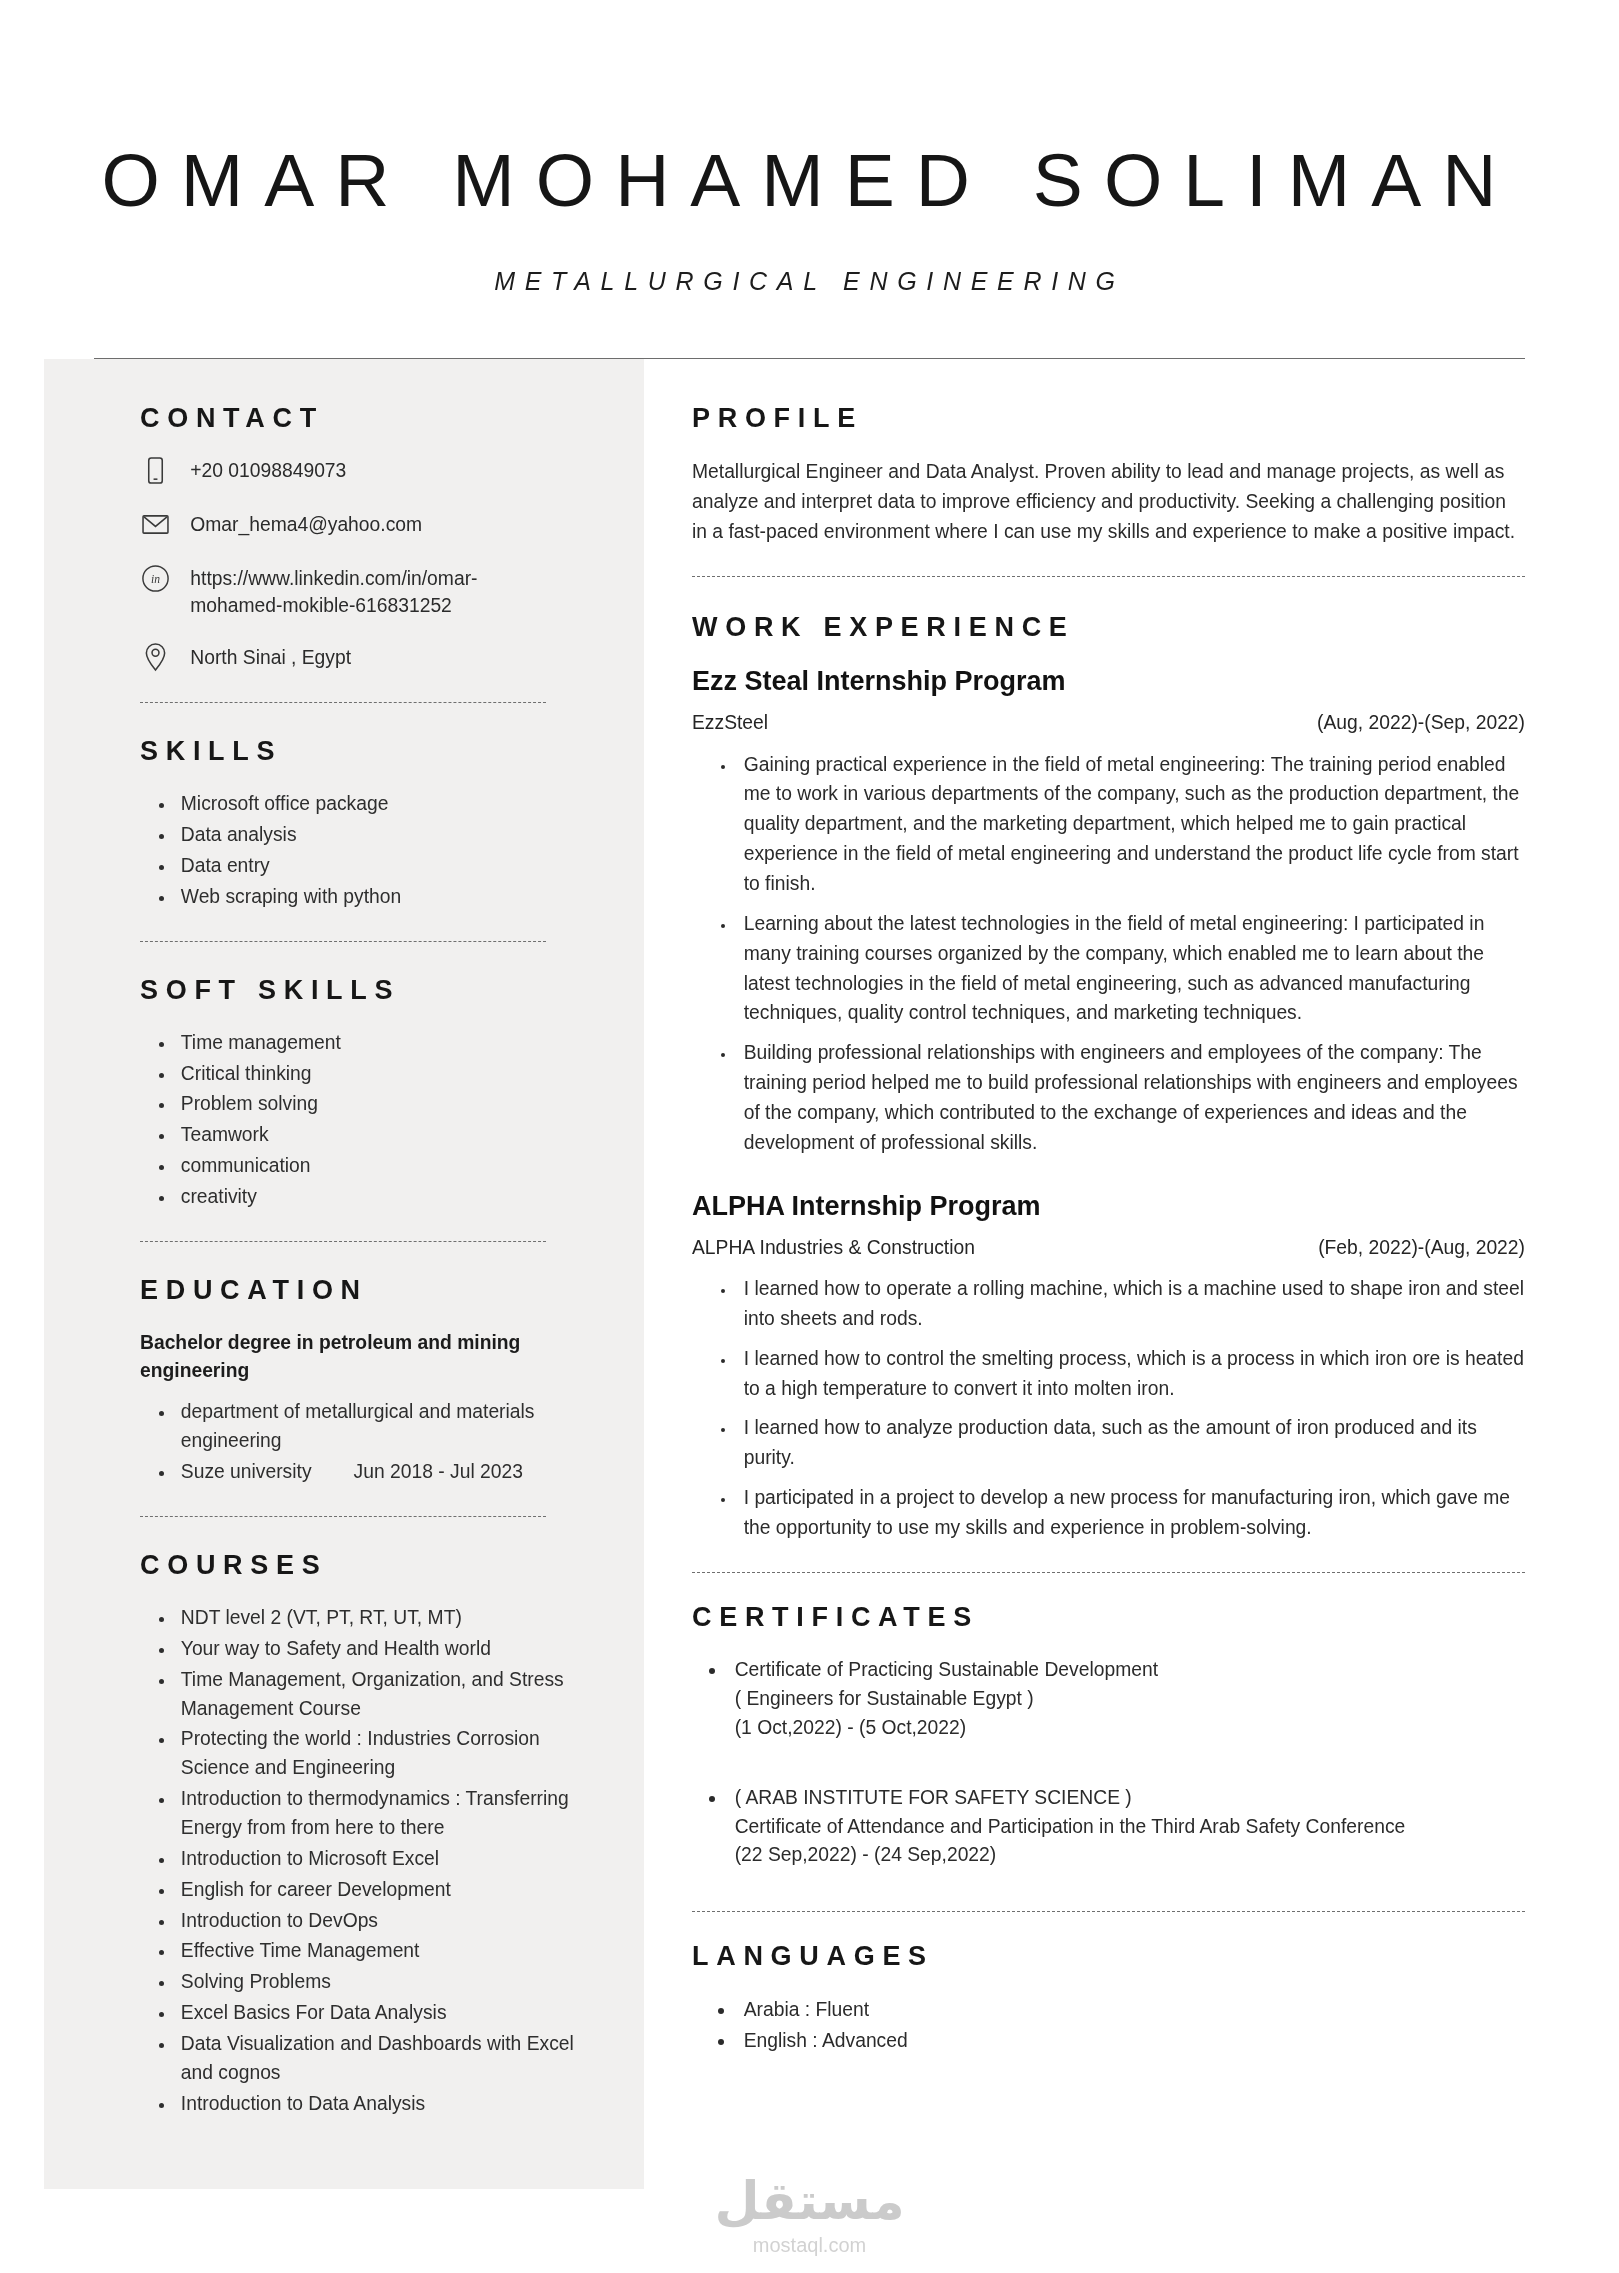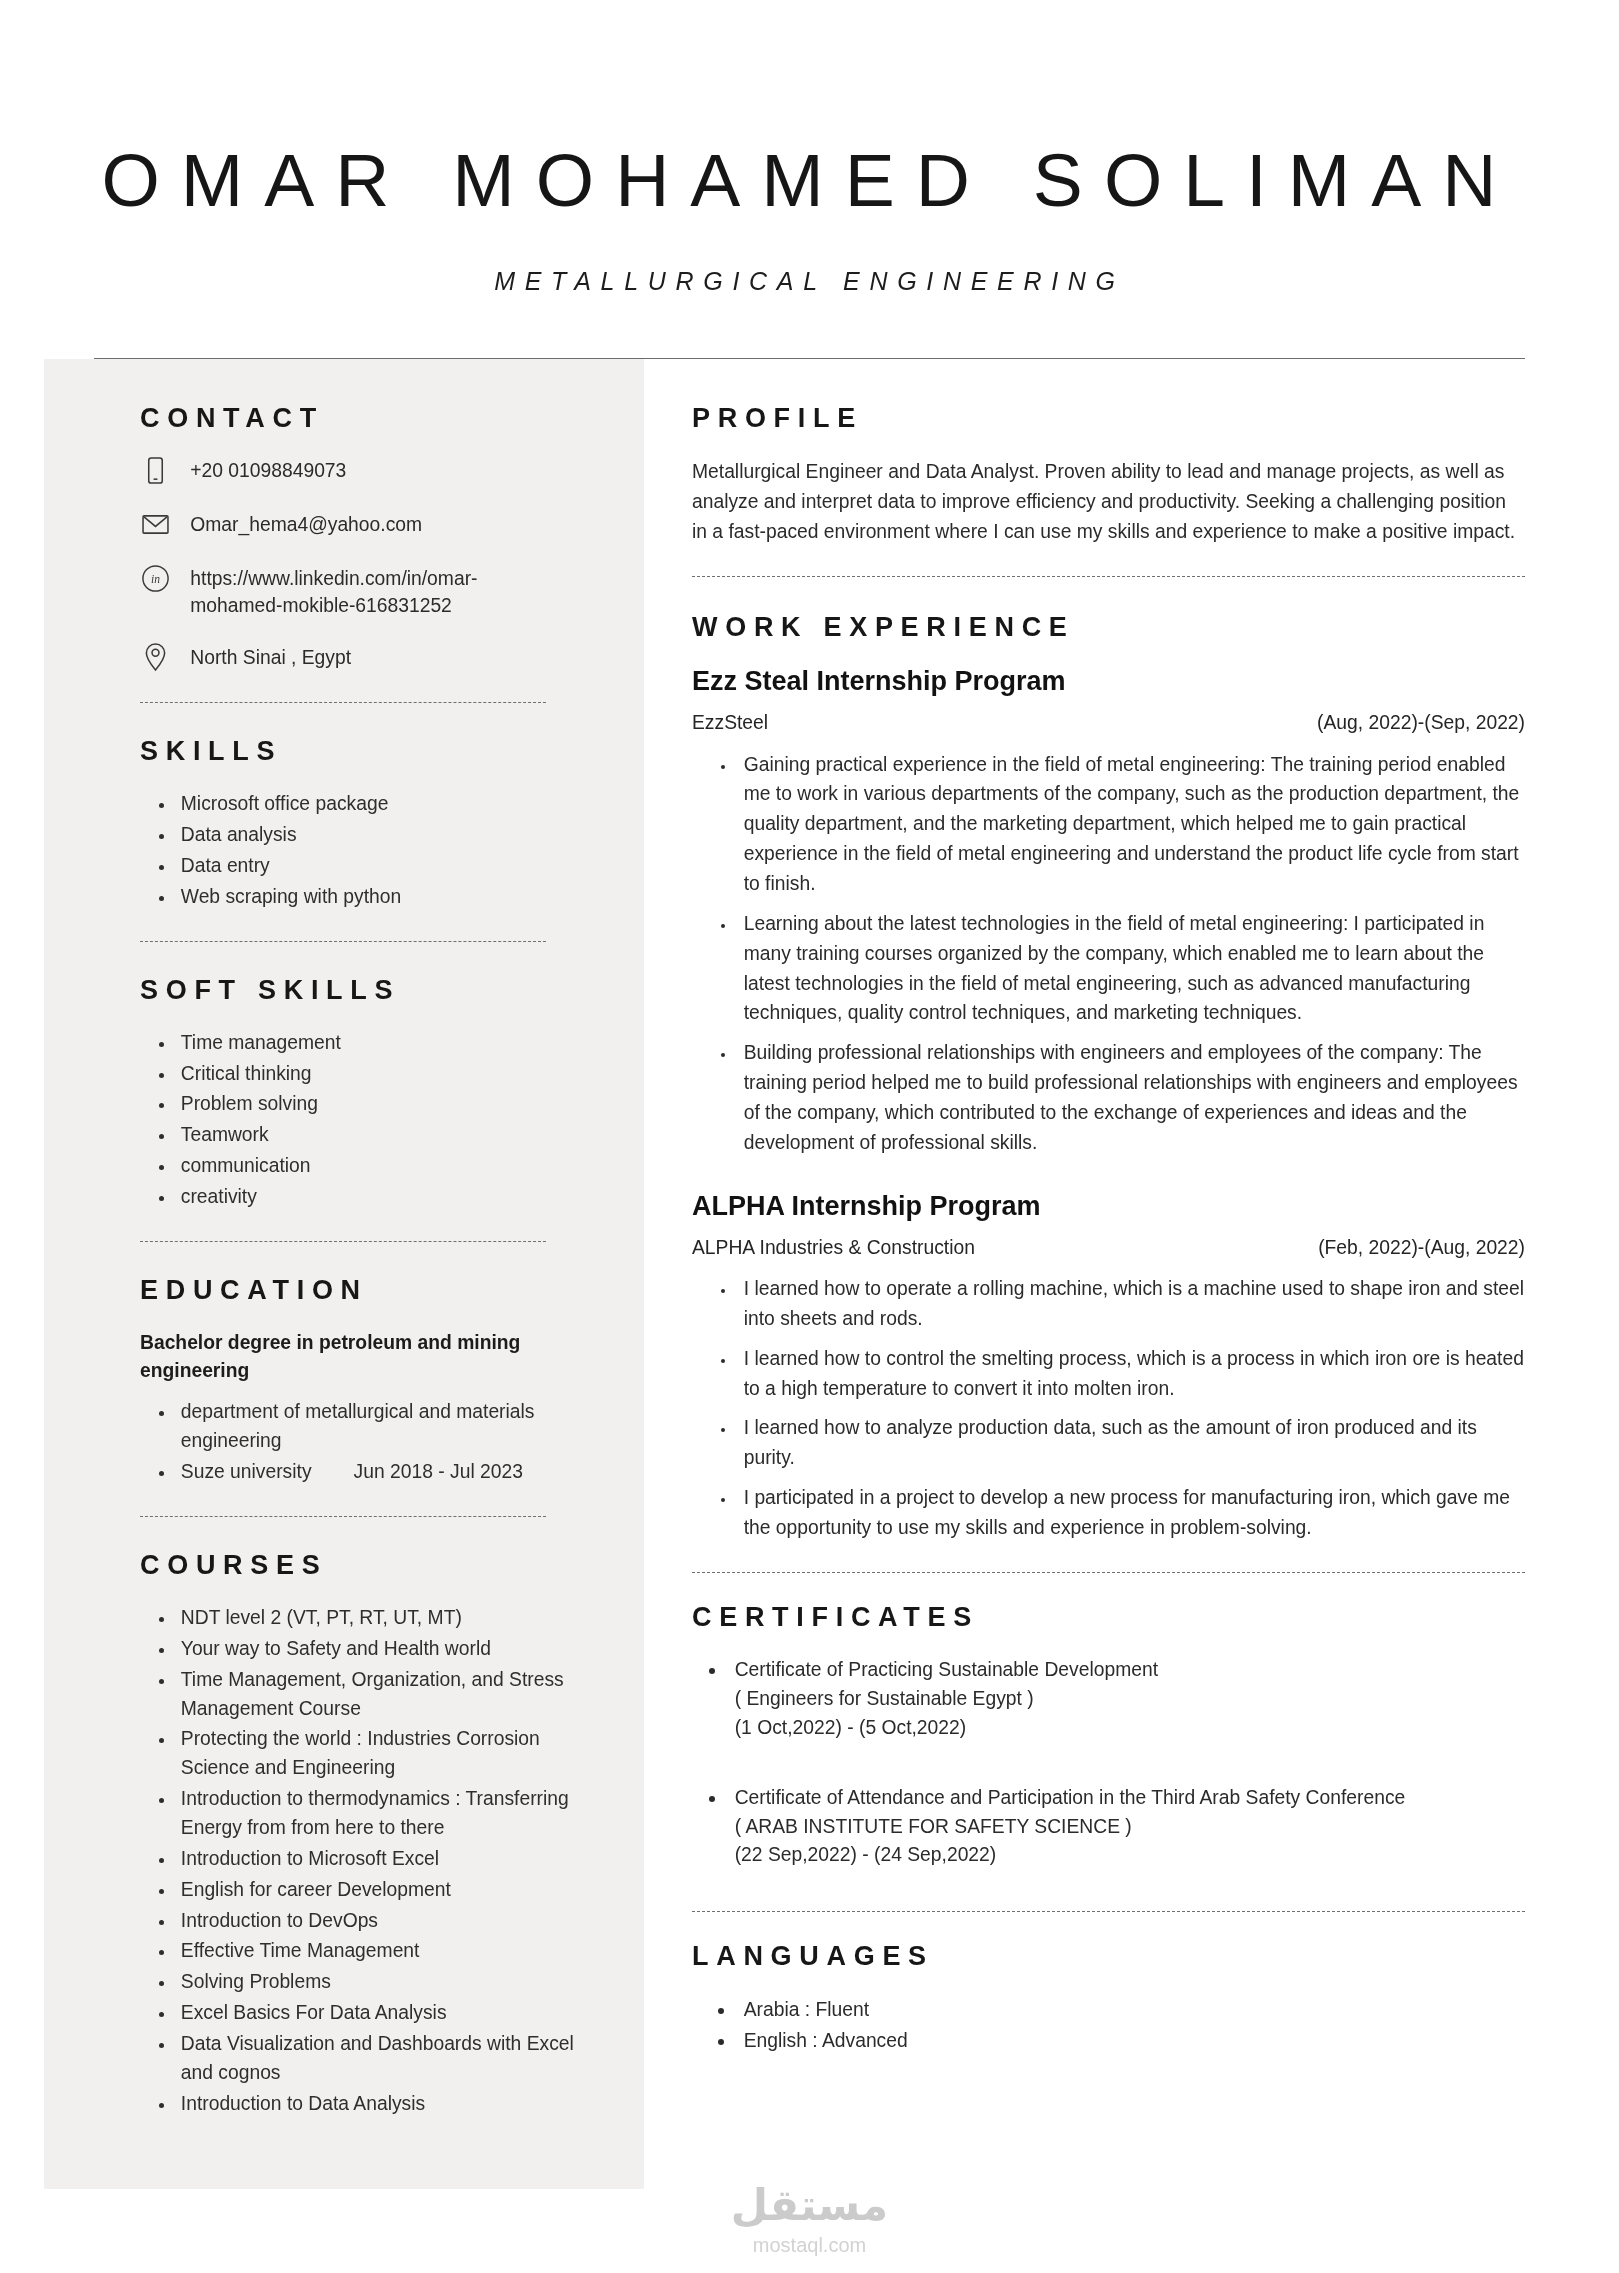--- a/index.html
+++ b/index.html
@@ -50,21 +50,21 @@
   .cert-list li { padding-left:7.7px; margin-bottom:41px; }
   .cert-line { display:block; }
 
   .lang-list { list-style:disc; padding-left:44px; font-size:19.3px; line-height:1.6; color:#2b2b2b; margin-top:5.8px; }
   .lang-list li { padding-left:7.7px; }
 
   .we-title { margin-top:35px; }
 
   
   .footer { position:absolute; left:0; right:0; bottom:17.4px; text-align:center; }
-  .footer-logo { font-size:43px; font-weight:700; color:#cbcbcb; line-height:1.1; }
+  .footer-logo { font-size:52px; font-weight:700; color:#cbcbcb; line-height:1.1; }
   .footer-site { font-size:20px; color:#d2d2d2; margin-top:3.9px; }
 </style>
 </head>
 <body>
 
 <div class="page">
 
   <div class="header">
     <div class="name">OMAR MOHAMED SOLIMAN</div>
     <div class="subtitle">METALLURGICAL ENGINEERING</div>
@@ -228,22 +228,22 @@
 
       <section>
         <div class="sec-title">CERTIFICATES</div>
         <ul class="cert-list">
           <li>
             <span class="cert-line">Certificate of Practicing Sustainable Development</span>
             <span class="cert-line">( Engineers for Sustainable Egypt )</span>
             <span class="cert-line">(1 Oct,2022) - (5 Oct,2022)</span>
           </li>
           <li>
+            <span class="cert-line">( ARAB INSTITUTE FOR SAFETY SCIENCE )</span>
             <span class="cert-line">Certificate of Attendance and Participation in the Third Arab Safety Conference</span>
-            <span class="cert-line">( ARAB INSTITUTE FOR SAFETY SCIENCE )</span>
             <span class="cert-line">(22 Sep,2022) - (24 Sep,2022)</span>
           </li>
         </ul>
       </section>
 
       <hr class="dashed" style="margin-top:0">
 
       <section>
         <div class="sec-title">LANGUAGES</div>
         <ul class="lang-list">

